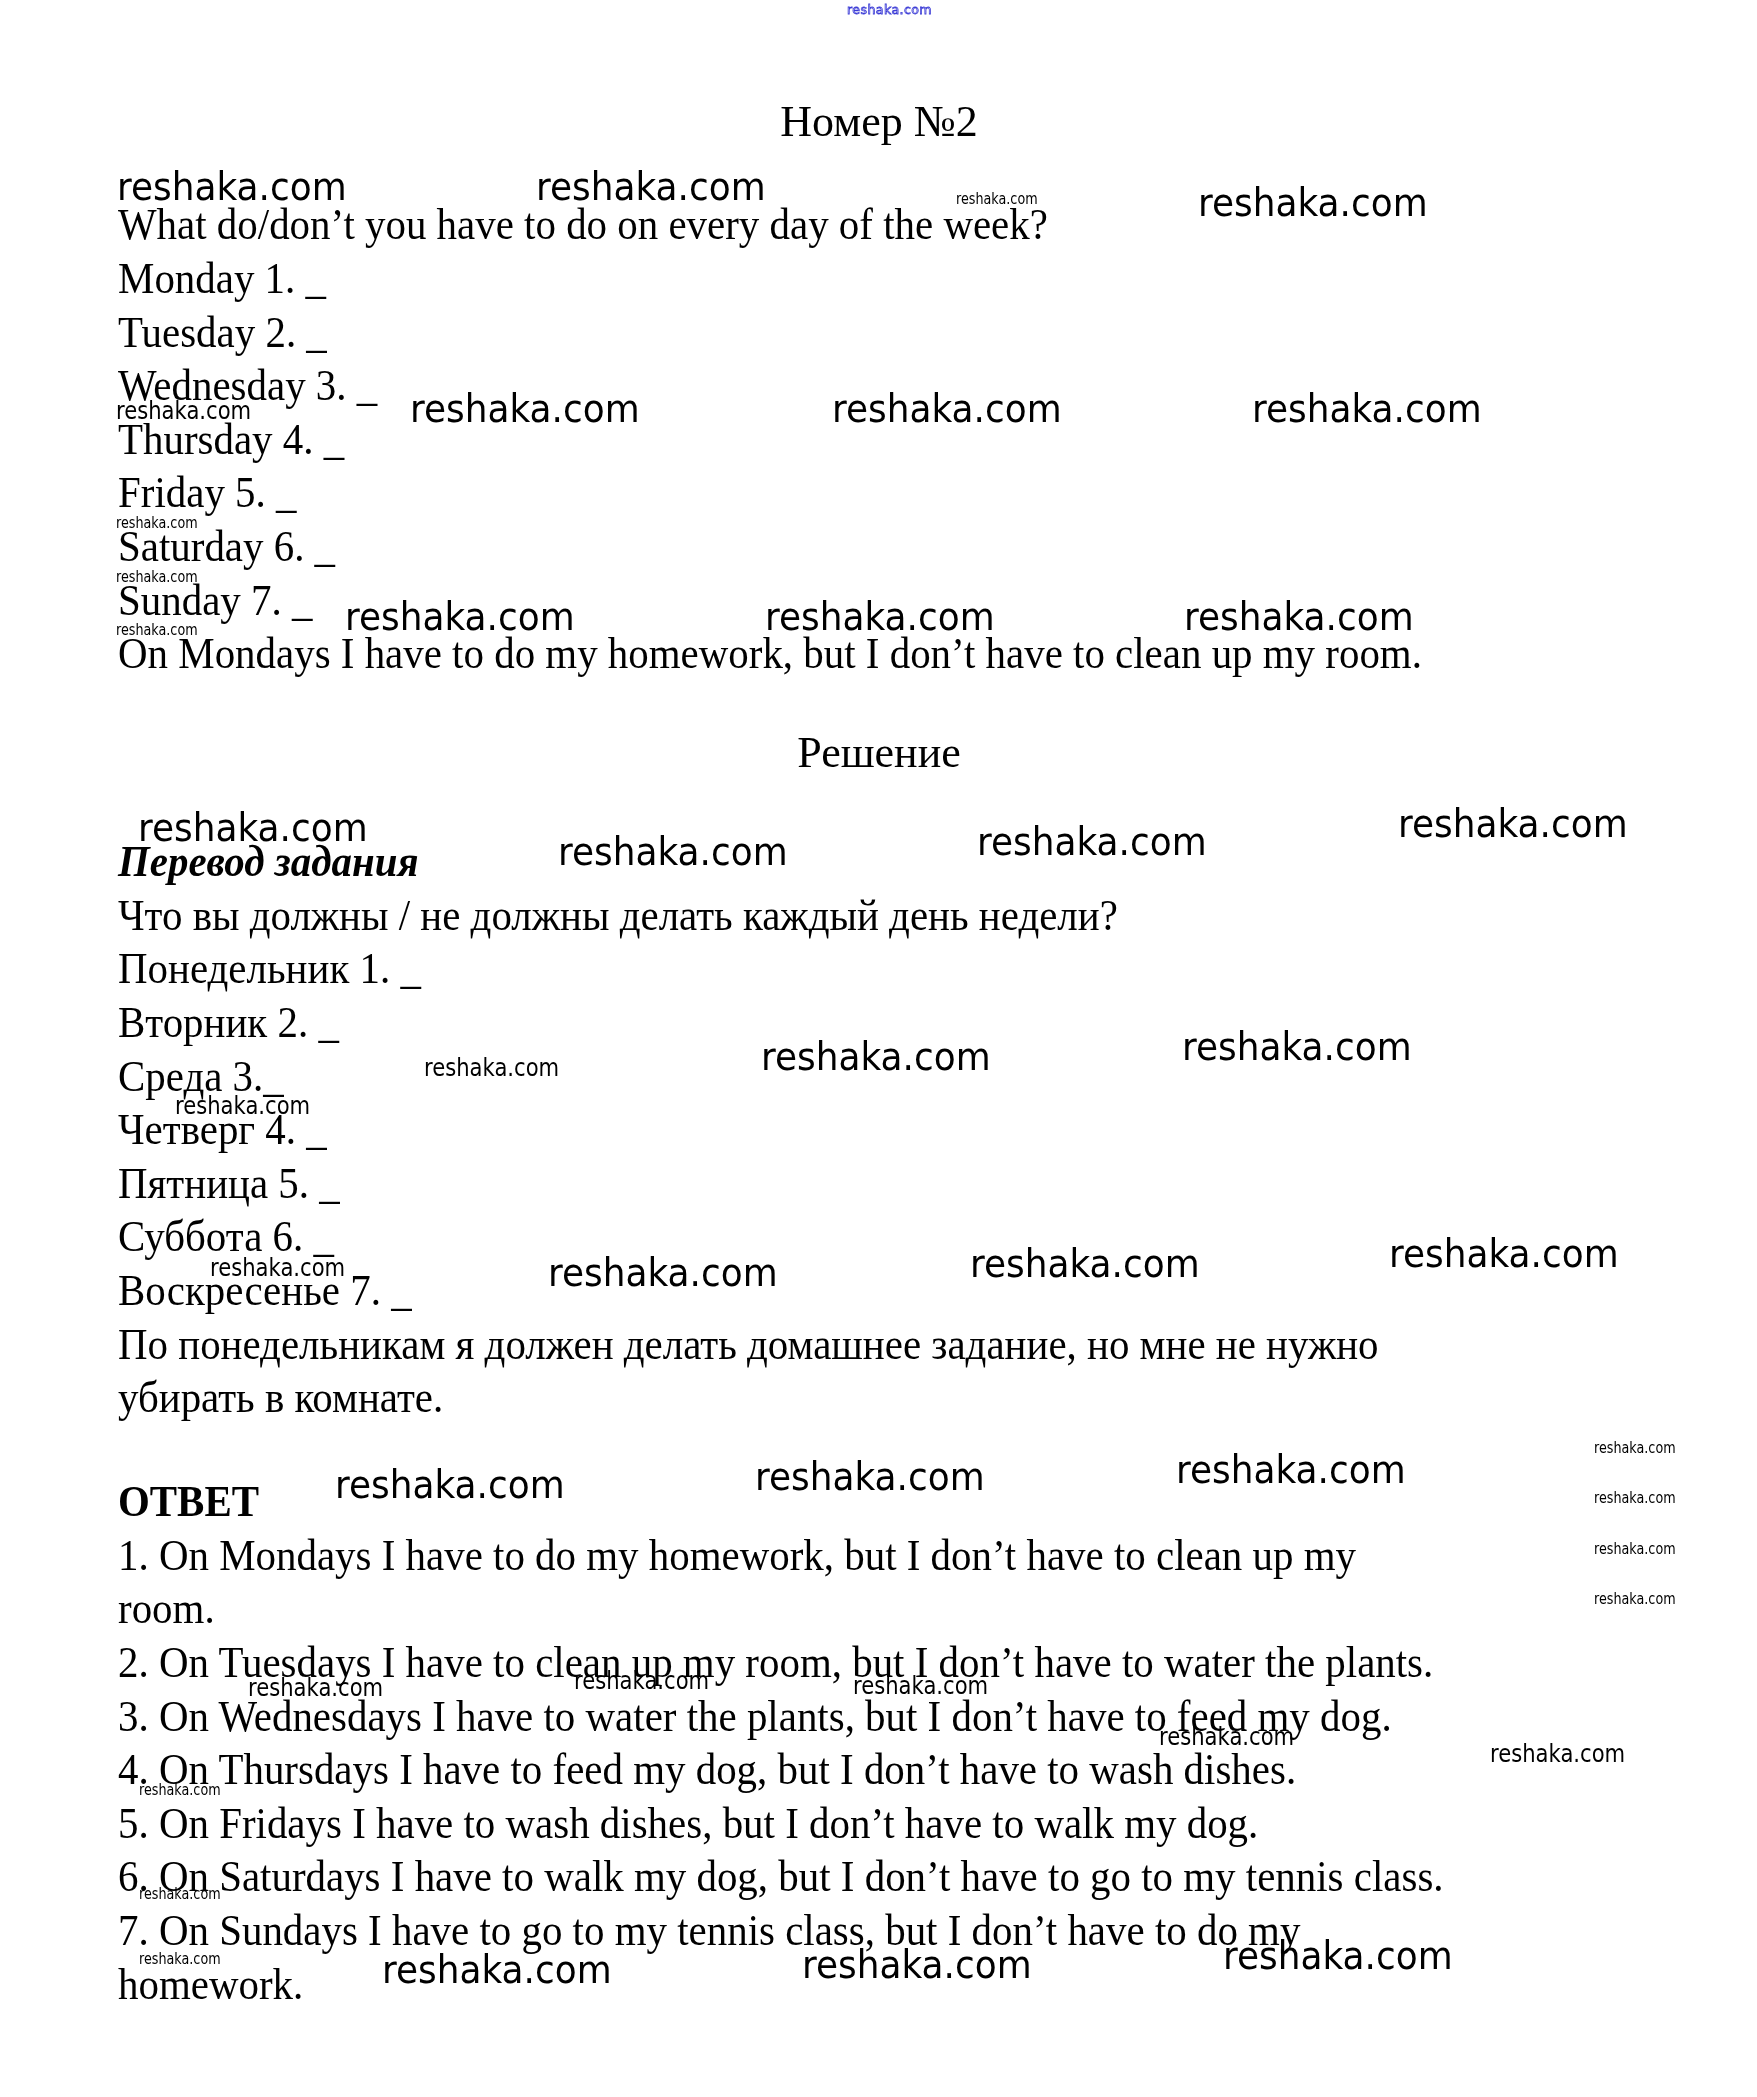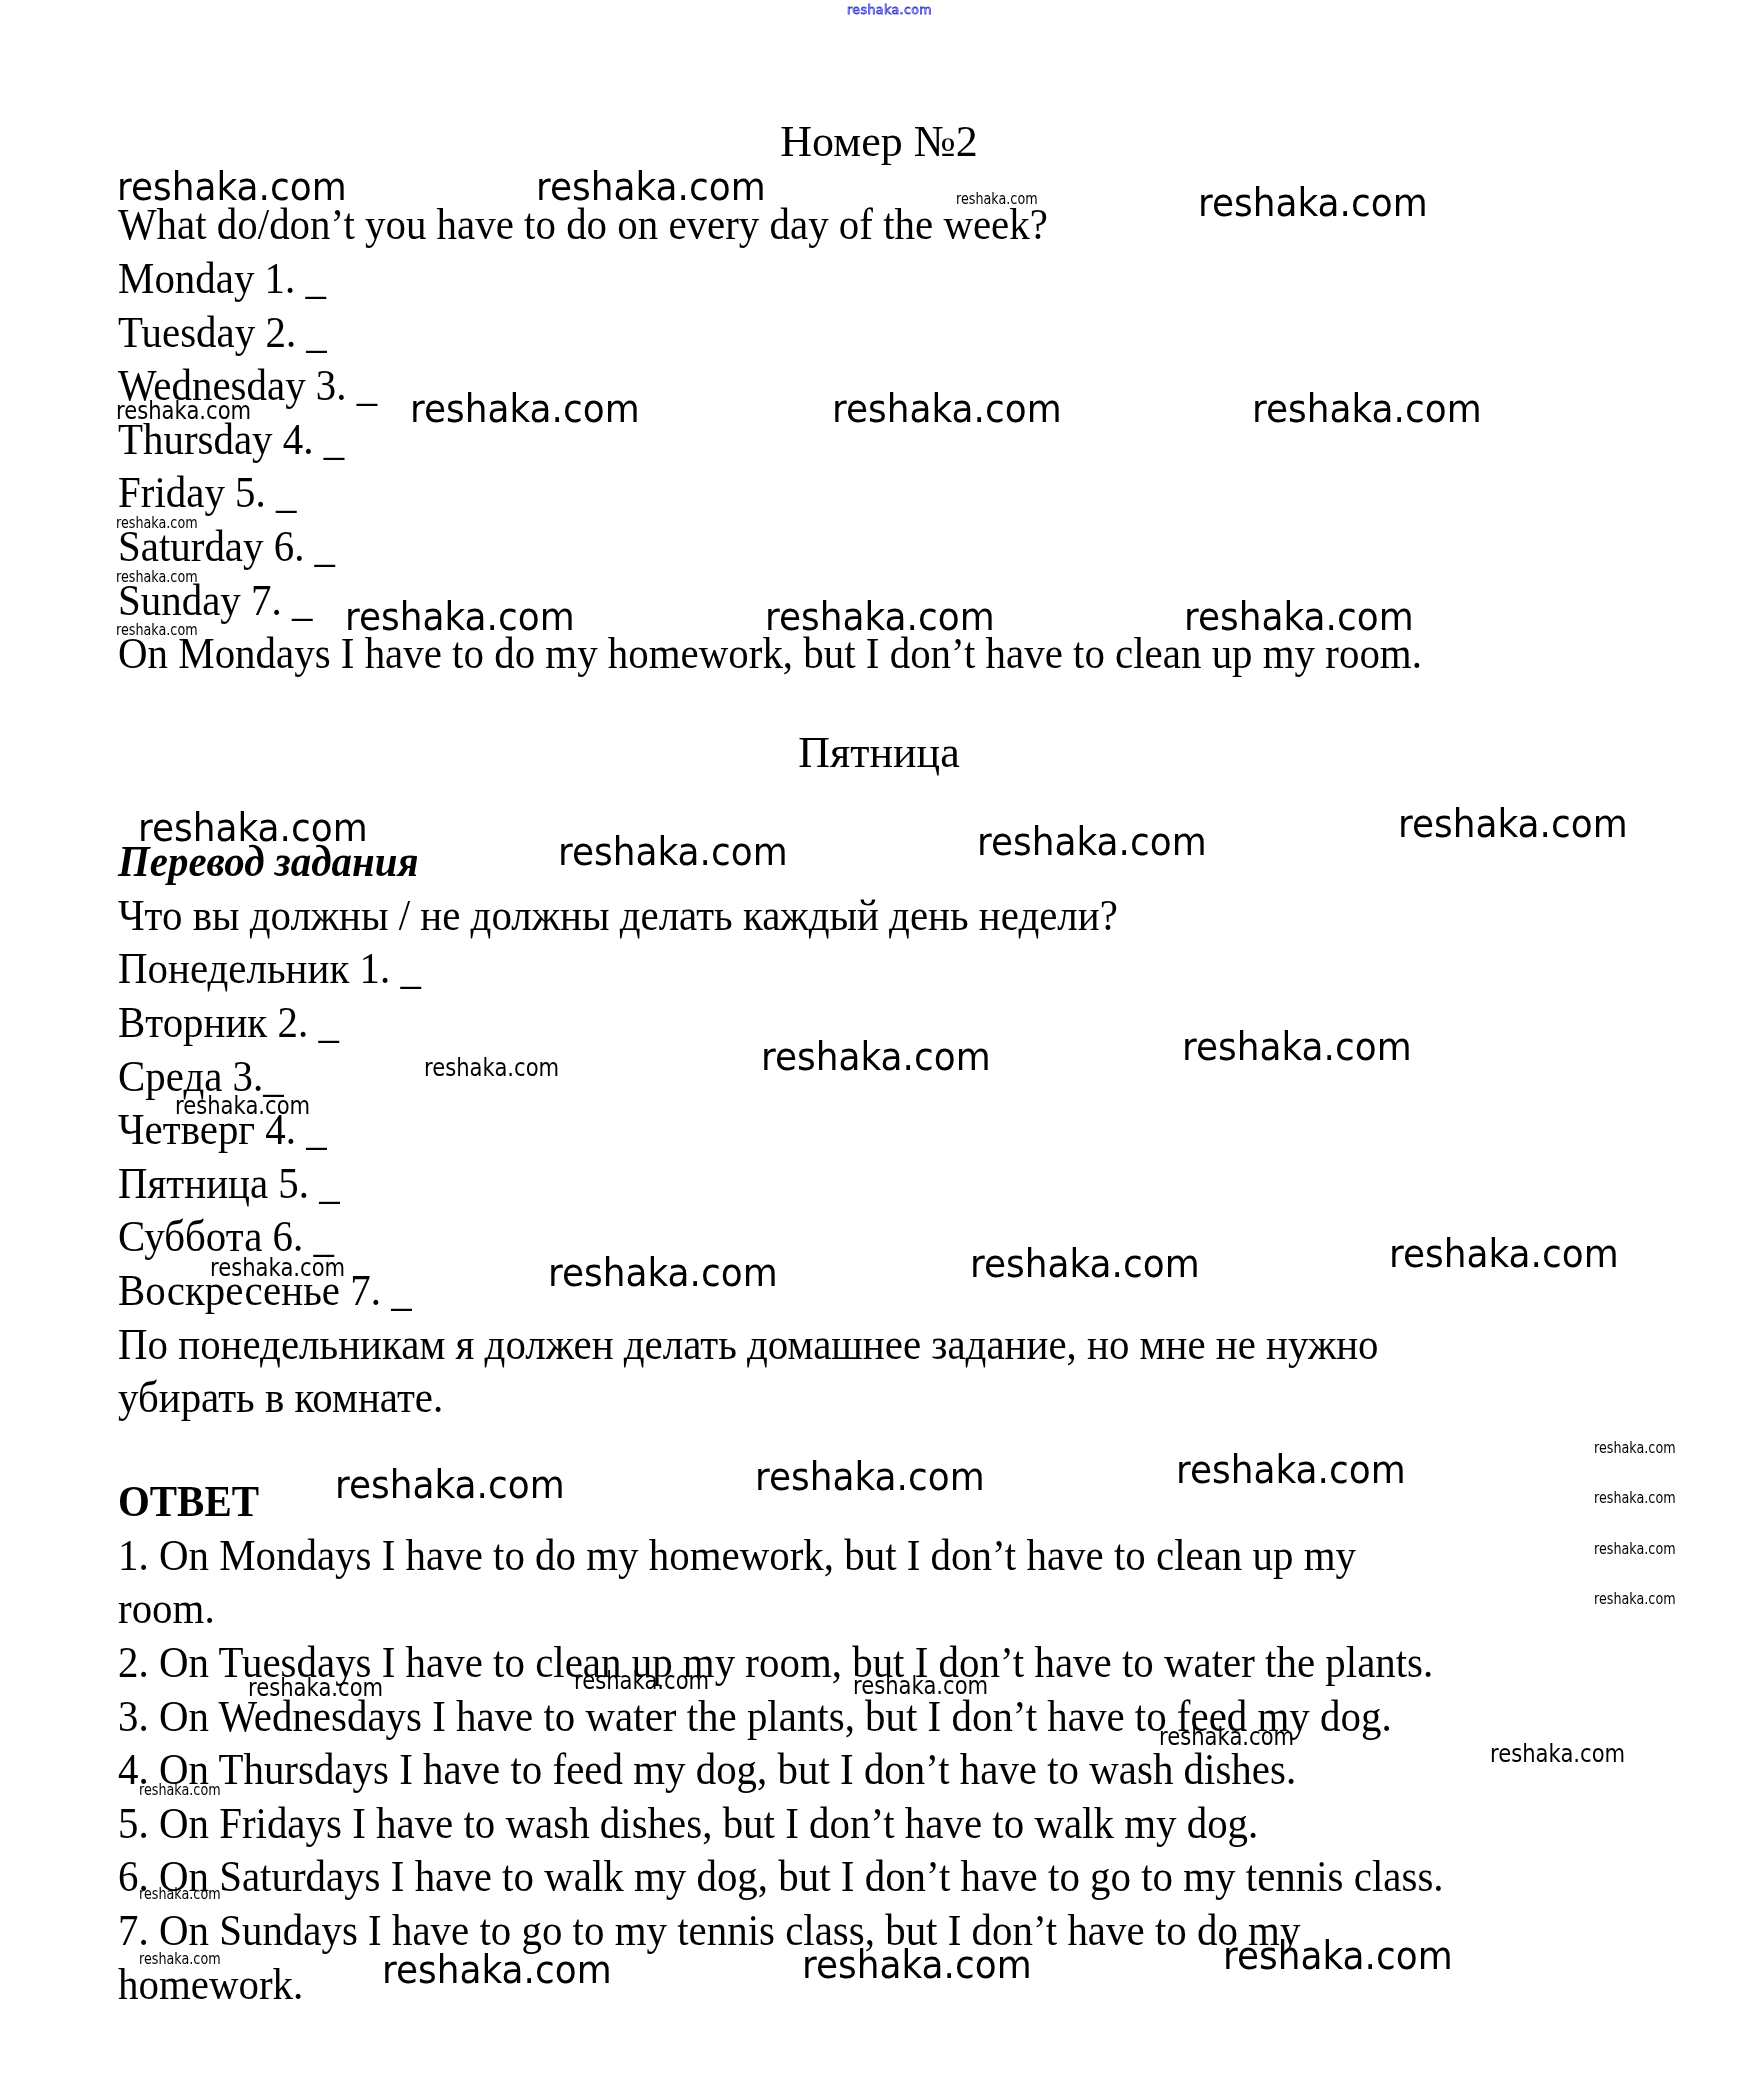--- a/index.html
+++ b/index.html
@@ -12,33 +12,33 @@
   .wm-m { position:absolute; font-family:"DejaVu Sans", sans-serif; font-size:24px; line-height:1; white-space:nowrap; color:#000; transform:scaleX(0.88); transform-origin:left top; }
   .wm-top { position:absolute; left:847px; top:1.6px; font-family:"DejaVu Sans", sans-serif; font-size:12.6px; color:#fff; -webkit-text-stroke:0.8px #3b3bd6; letter-spacing:0.4px; }
   .bi { font-weight:bold; font-style:italic; }
   .b { font-weight:bold; }
 </style>
 </head>
 <body>
 
 <div class="wm-top">reshaka.com</div>
 
-<div class="center" style="top:120px;">Номер №2</div>
+<div class="center" style="top:100px;">Номер №2</div>
 
 <div class="t" style="left:118px; top:203px;">What do/don’t you have to do on every day of the week?</div>
 <div class="t" style="left:118px; top:257px;">Monday 1. _</div>
 <div class="t" style="left:118px; top:311px;">Tuesday 2. _</div>
 <div class="t" style="left:118px; top:364px;">Wednesday 3. _</div>
 <div class="t" style="left:118px; top:418px;">Thursday 4. _</div>
 <div class="t" style="left:118px; top:471px;">Friday 5. _</div>
 <div class="t" style="left:118px; top:525px;">Saturday 6. _</div>
 <div class="t" style="left:118px; top:579px;">Sunday 7. _</div>
 <div class="t" style="left:118px; top:632px;">On Mondays I have to do my homework, but I don’t have to clean up my room.</div>
 
-<div class="center" style="top:731px;">Пятница</div>
+<div class="center" style="top:731px;">Решение</div>
 
 <div class="t bi" style="left:118px; top:840px;">Перевод задания</div>
 <div class="t" style="left:118px; top:894px;">Что вы должны / не должны делать каждый день недели?</div>
 <div class="t" style="left:118px; top:947px;">Понедельник 1. _</div>
 <div class="t" style="left:118px; top:1001px;">Вторник 2. _</div>
 <div class="t" style="left:118px; top:1055px;">Среда 3._</div>
 <div class="t" style="left:118px; top:1108px;">Четверг 4. _</div>
 <div class="t" style="left:118px; top:1162px;">Пятница 5. _</div>
 <div class="t" style="left:118px; top:1215px;">Суббота 6. _</div>
 <div class="t" style="left:118px; top:1269px;">Воскресенье 7. _</div>

